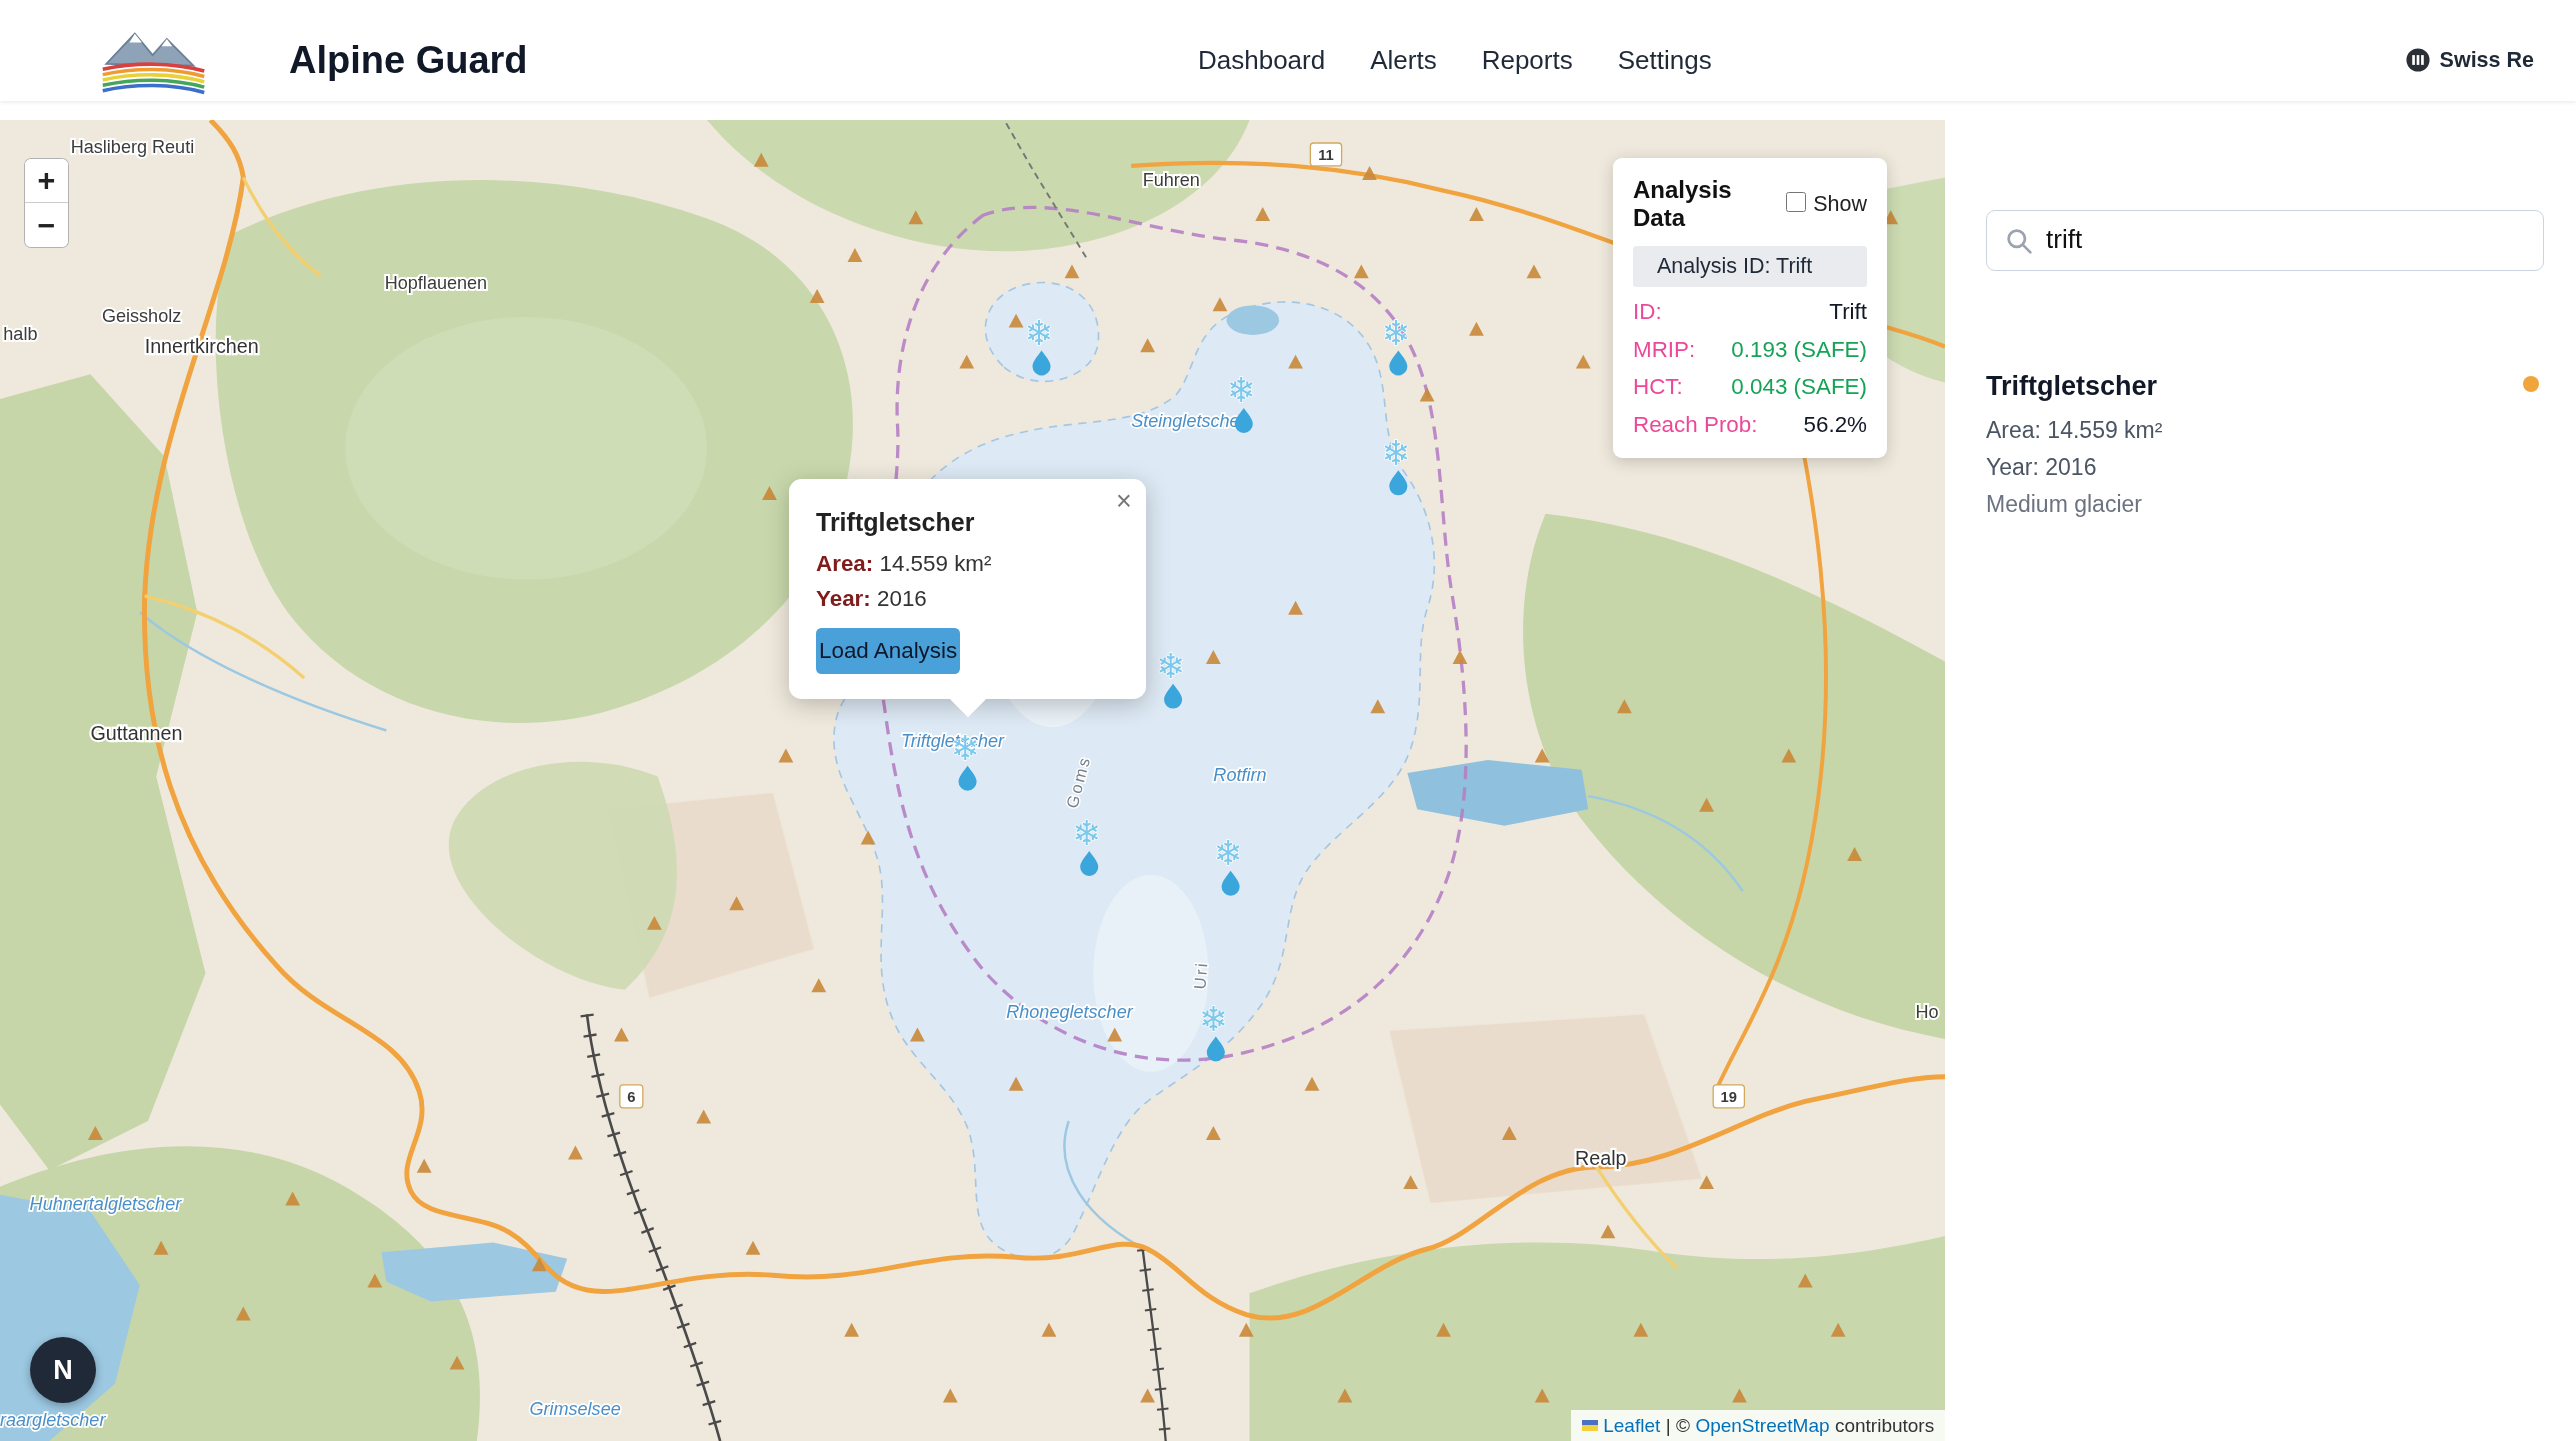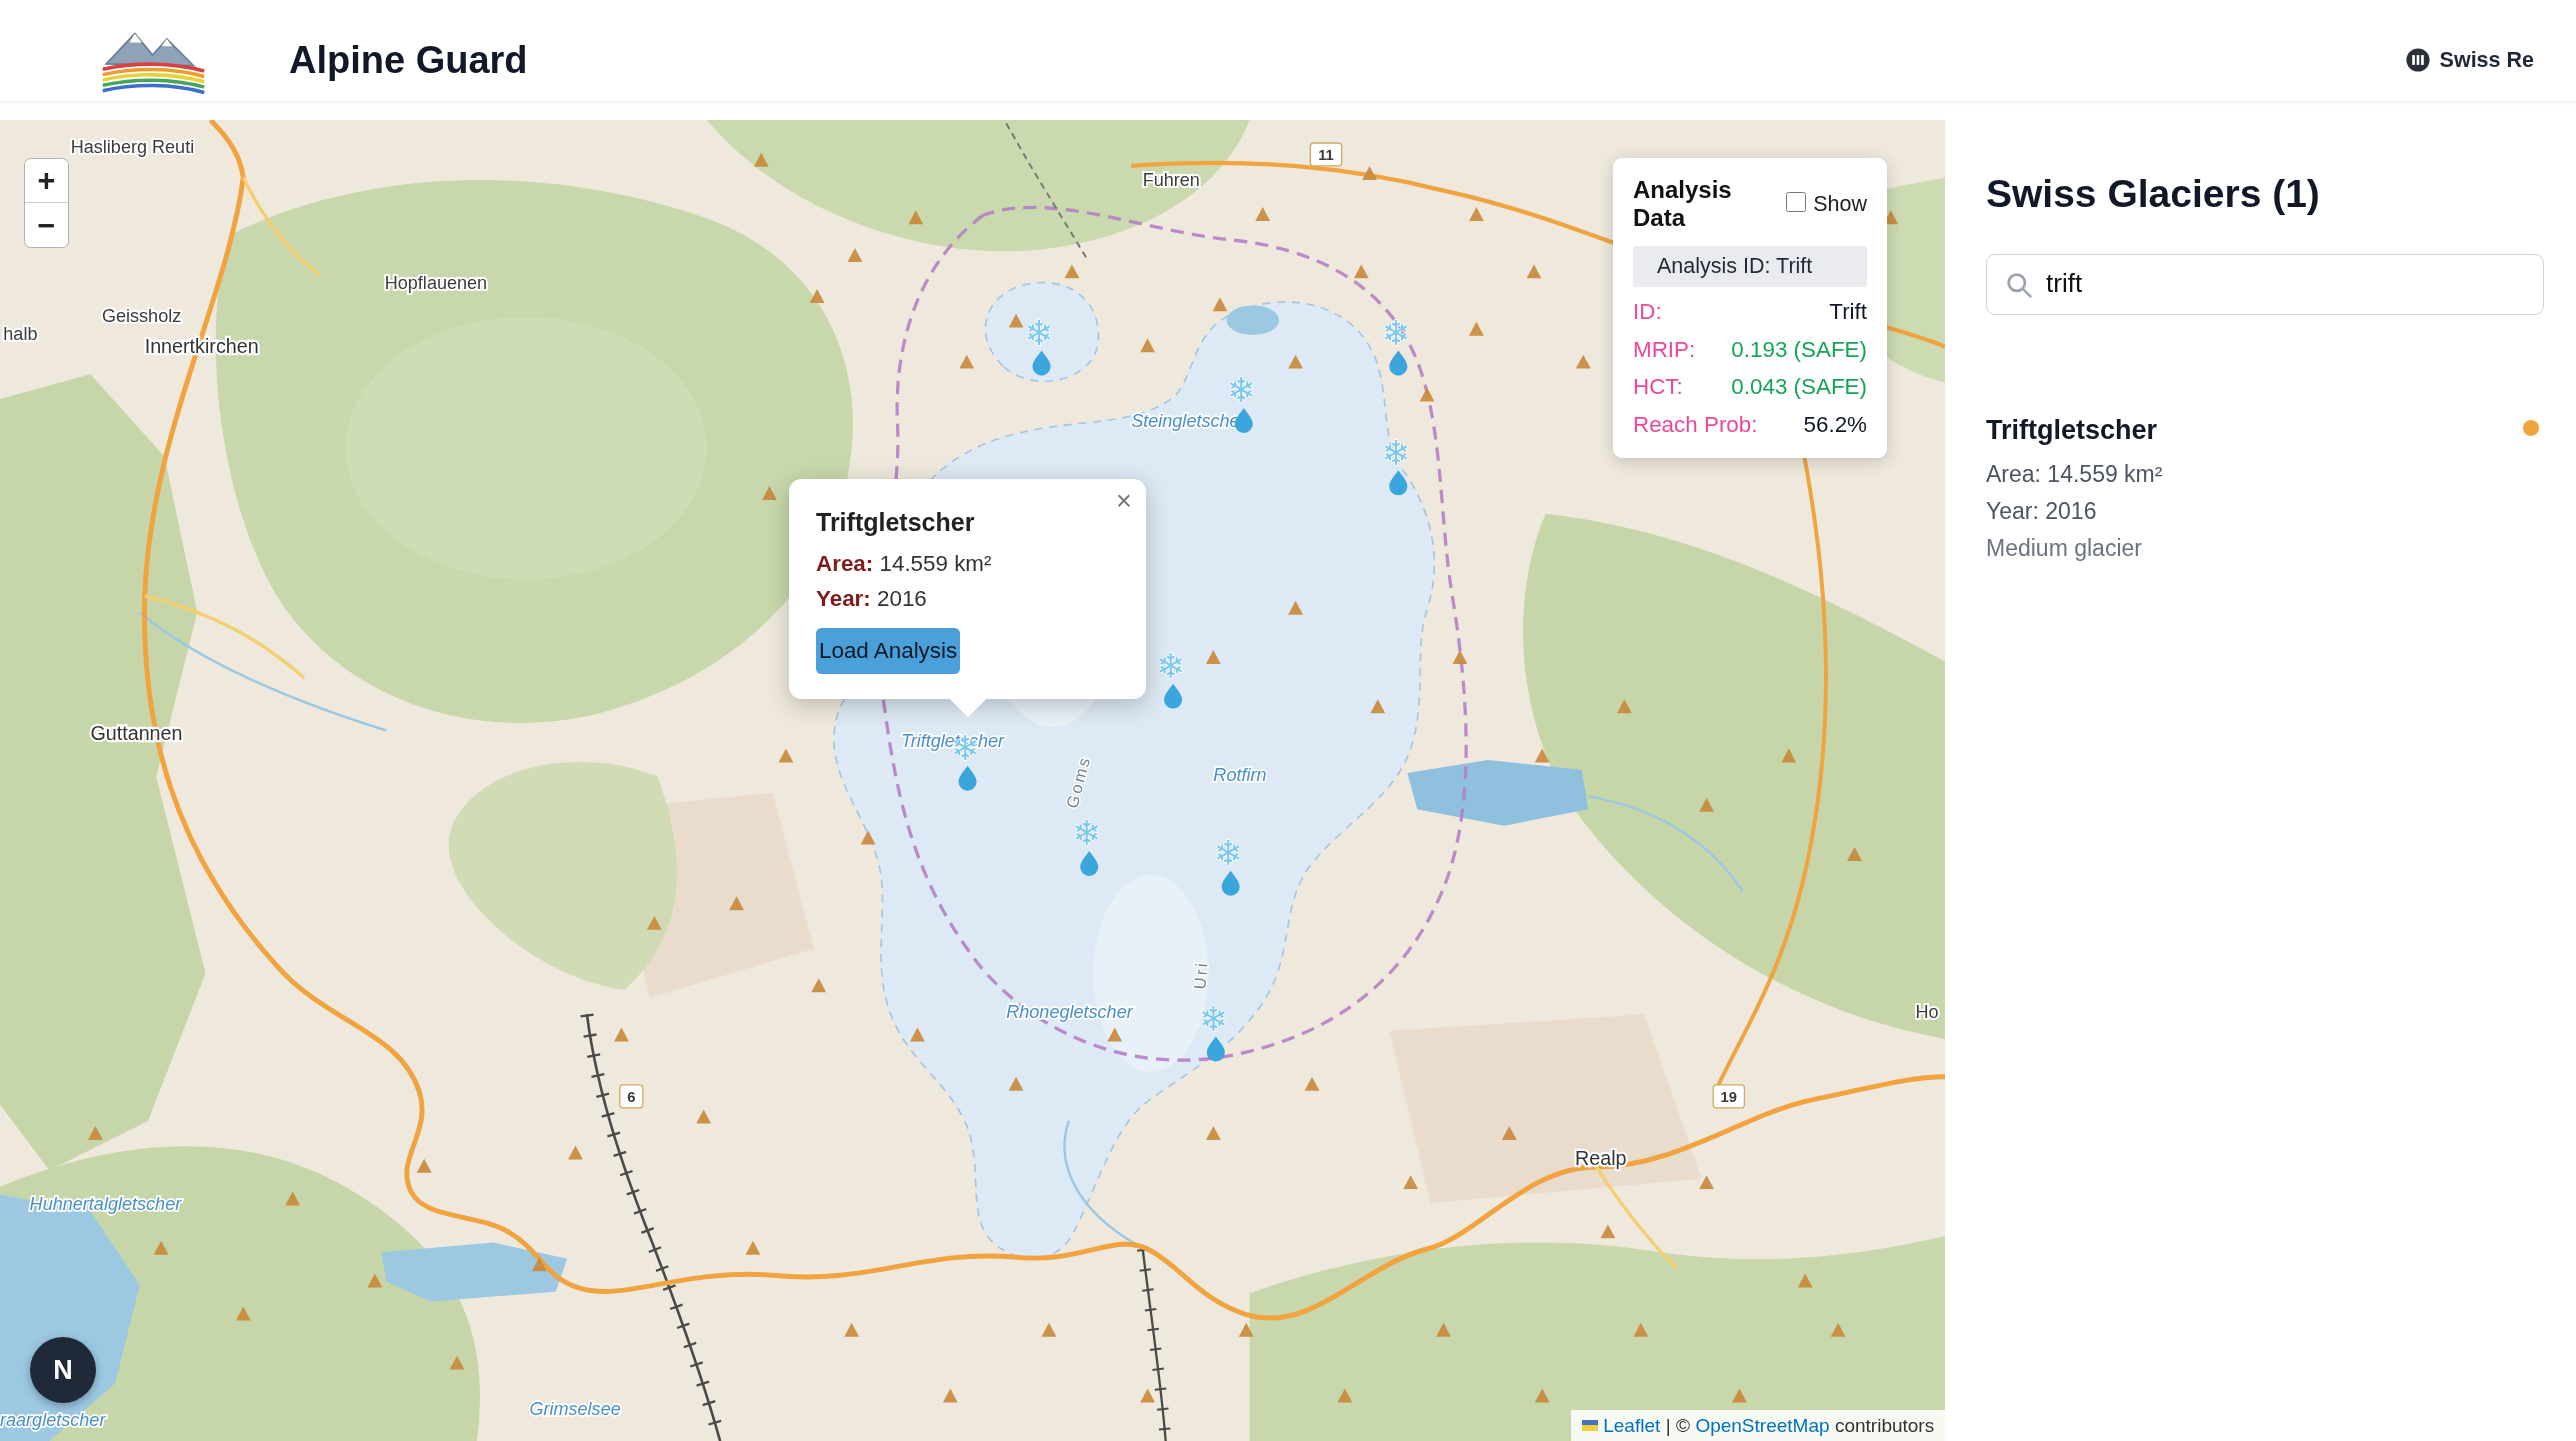--- a/index.html
+++ b/index.html
@@ -104,20 +104,26 @@
     <path d="M18 46 L50 12 L70 36 L86 18 L116 48 Z" fill="#8fa3b8" stroke="#6b7f94" stroke-width="2"></path>
     <path d="M50 12 L58 22 L44 22 Z" fill="#fff"></path>
     <path d="M86 18 L92 26 L80 26 Z" fill="#fff"></path>
     <path d="M14 52 C50 44, 92 44, 128 54" stroke="#d94040" stroke-width="4" fill="none"></path>
     <path d="M14 58 C50 50, 92 50, 128 60" stroke="#f09b2f" stroke-width="4" fill="none"></path>
     <path d="M14 64 C50 56, 92 56, 128 66" stroke="#e8d23a" stroke-width="4" fill="none"></path>
     <path d="M14 70 C50 62, 92 62, 128 72" stroke="#46a55a" stroke-width="4" fill="none"></path>
     <path d="M14 76 C50 68, 92 68, 128 78" stroke="#3b6fc9" stroke-width="4" fill="none"></path>
   </svg>
   <h1 class="app-title">Alpine Guard</h1>
+  <nav class="nav">
+    <a>Dashboard</a>
+    <a>Alerts</a>
+    <a>Reports</a>
+    <a>Settings</a>
+  </nav>
   <div class="brand">
     <svg width="24" height="24" viewBox="0 0 27 27">
       <circle cx="13.5" cy="13.5" r="13" fill="#2b2f36"></circle>
       <rect x="7" y="8" width="3" height="11" fill="#fff"></rect>
       <rect x="12" y="8" width="3" height="11" fill="#fff"></rect>
       <rect x="17" y="8" width="3" height="11" fill="#fff"></rect>
     </svg>
     <span class="brand-text">Swiss Re</span>
   </div>
 </header>
@@ -379,21 +385,20 @@
     <span class="flag"></span>
     <a>Leaflet</a>
     <span>|</span>
     <span>©</span>
     <a>OpenStreetMap</a>
     <span>contributors</span>
   </div>
 </div>
 
 <aside class="sidebar">
-  <h2 class="sb-title">Swiss Glaciers (1)</h2>
   <div class="search-box">
     <svg width="29" height="29" viewBox="0 0 32 32">
       <circle cx="13" cy="13" r="9" fill="none" stroke="#9ca3af" stroke-width="3"></circle>
       <line x1="20" y1="20" x2="28" y2="28" stroke="#9ca3af" stroke-width="3" stroke-linecap="round"></line>
     </svg>
     <input type="text" value="trift" style="">
   </div>
   <div class="glacier-item">
     <div class="g-name">Triftgletscher</div>
     <span class="g-dot"></span>

